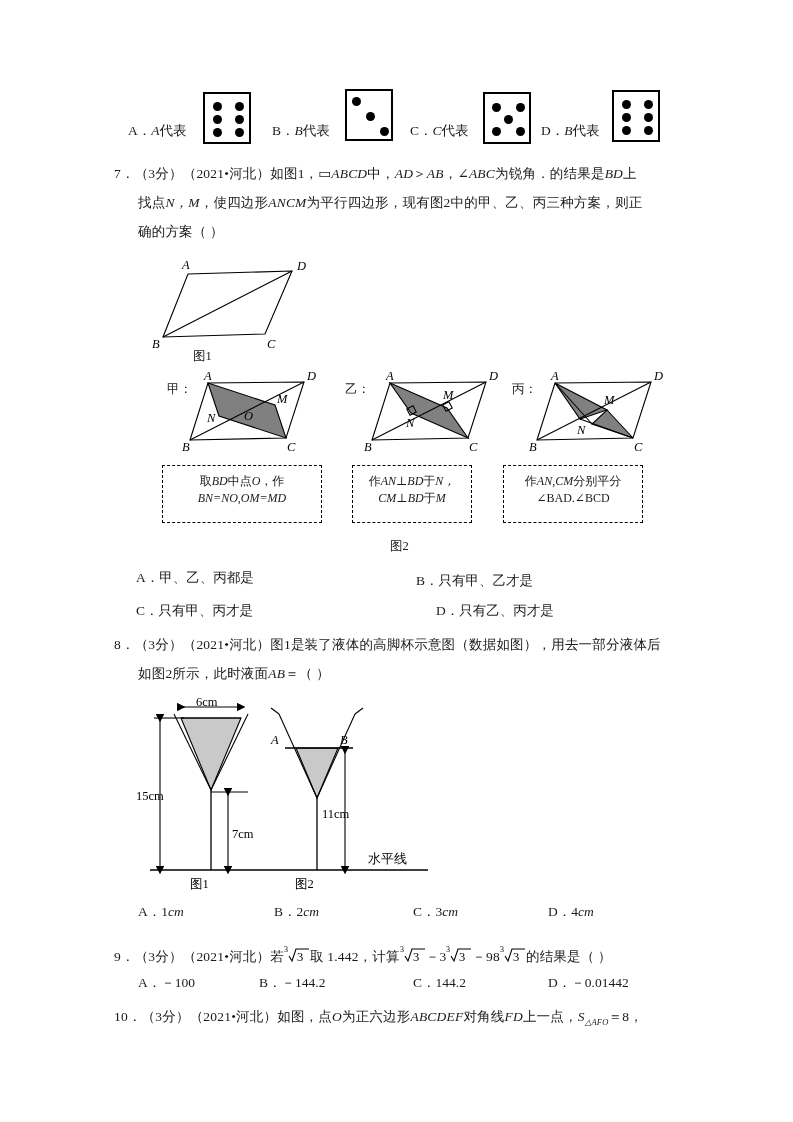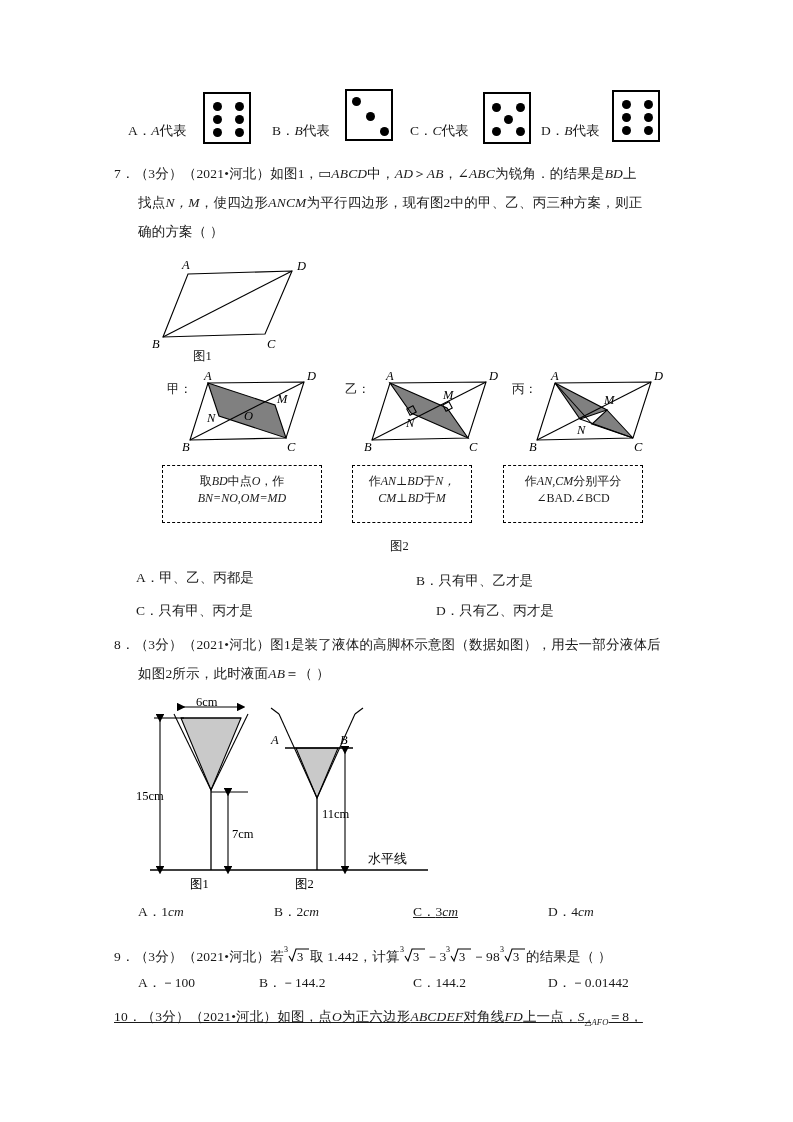--- a/index.html
+++ b/index.html
@@ -293,21 +293,21 @@
 
       <text class="lbl-cn" x="228" y="163" style="font-size:13px;"><tspan>水平线</tspan></text>
     </svg>
 
     <div class="opt" style="left:138px; top:903px;">
       <span class="optlbl">A．</span><span>1</span><span class="it">cm</span>
     </div>
     <div class="opt" style="left:274px; top:903px;">
       <span class="optlbl">B．</span><span>2</span><span class="it">cm</span>
     </div>
-    <div class="opt" style="left:413px; top:903px;text-decoration:underline;">
+    <div class="opt" style="left:413px; top:903px;">
       <span class="optlbl">C．</span><span>3</span><span class="it">cm</span>
     </div>
     <div class="opt" style="left:548px; top:903px;">
       <span class="optlbl">D．</span><span>4</span><span class="it">cm</span>
     </div>
   </div>
 
   <div>
     <div class="qline" style="left:114px; top:943px;">
       <span>9．（3分）（2021•河北）若</span><svg width="26" height="18" style="position:relative; top:4px; overflow:visible;">
@@ -337,18 +337,18 @@
     </div>
     <div class="opt" style="left:413px; top:974px;">
       <span class="optlbl">C．</span><span>144.2</span>
     </div>
     <div class="opt" style="left:548px; top:974px;">
       <span class="optlbl">D．</span><span>－0.01442</span>
     </div>
   </div>
 
   <div>
-    <div class="qline" style="left:114px; top:1008px;text-decoration:underline;">
+    <div class="qline" style="left:114px; top:1008px;">
       <span>10．（3分）（2021•河北）如图，点</span><span class="it">O</span><span>为正六边形</span><span class="it">ABCDEF</span><span>对角线</span><span class="it">FD</span><span>上一点，</span><span class="it">S</span><sub class="sm it">△AFO</sub><span>＝8，</span>
     </div>
   </div>
 
 </div>
 
 </body></html>

